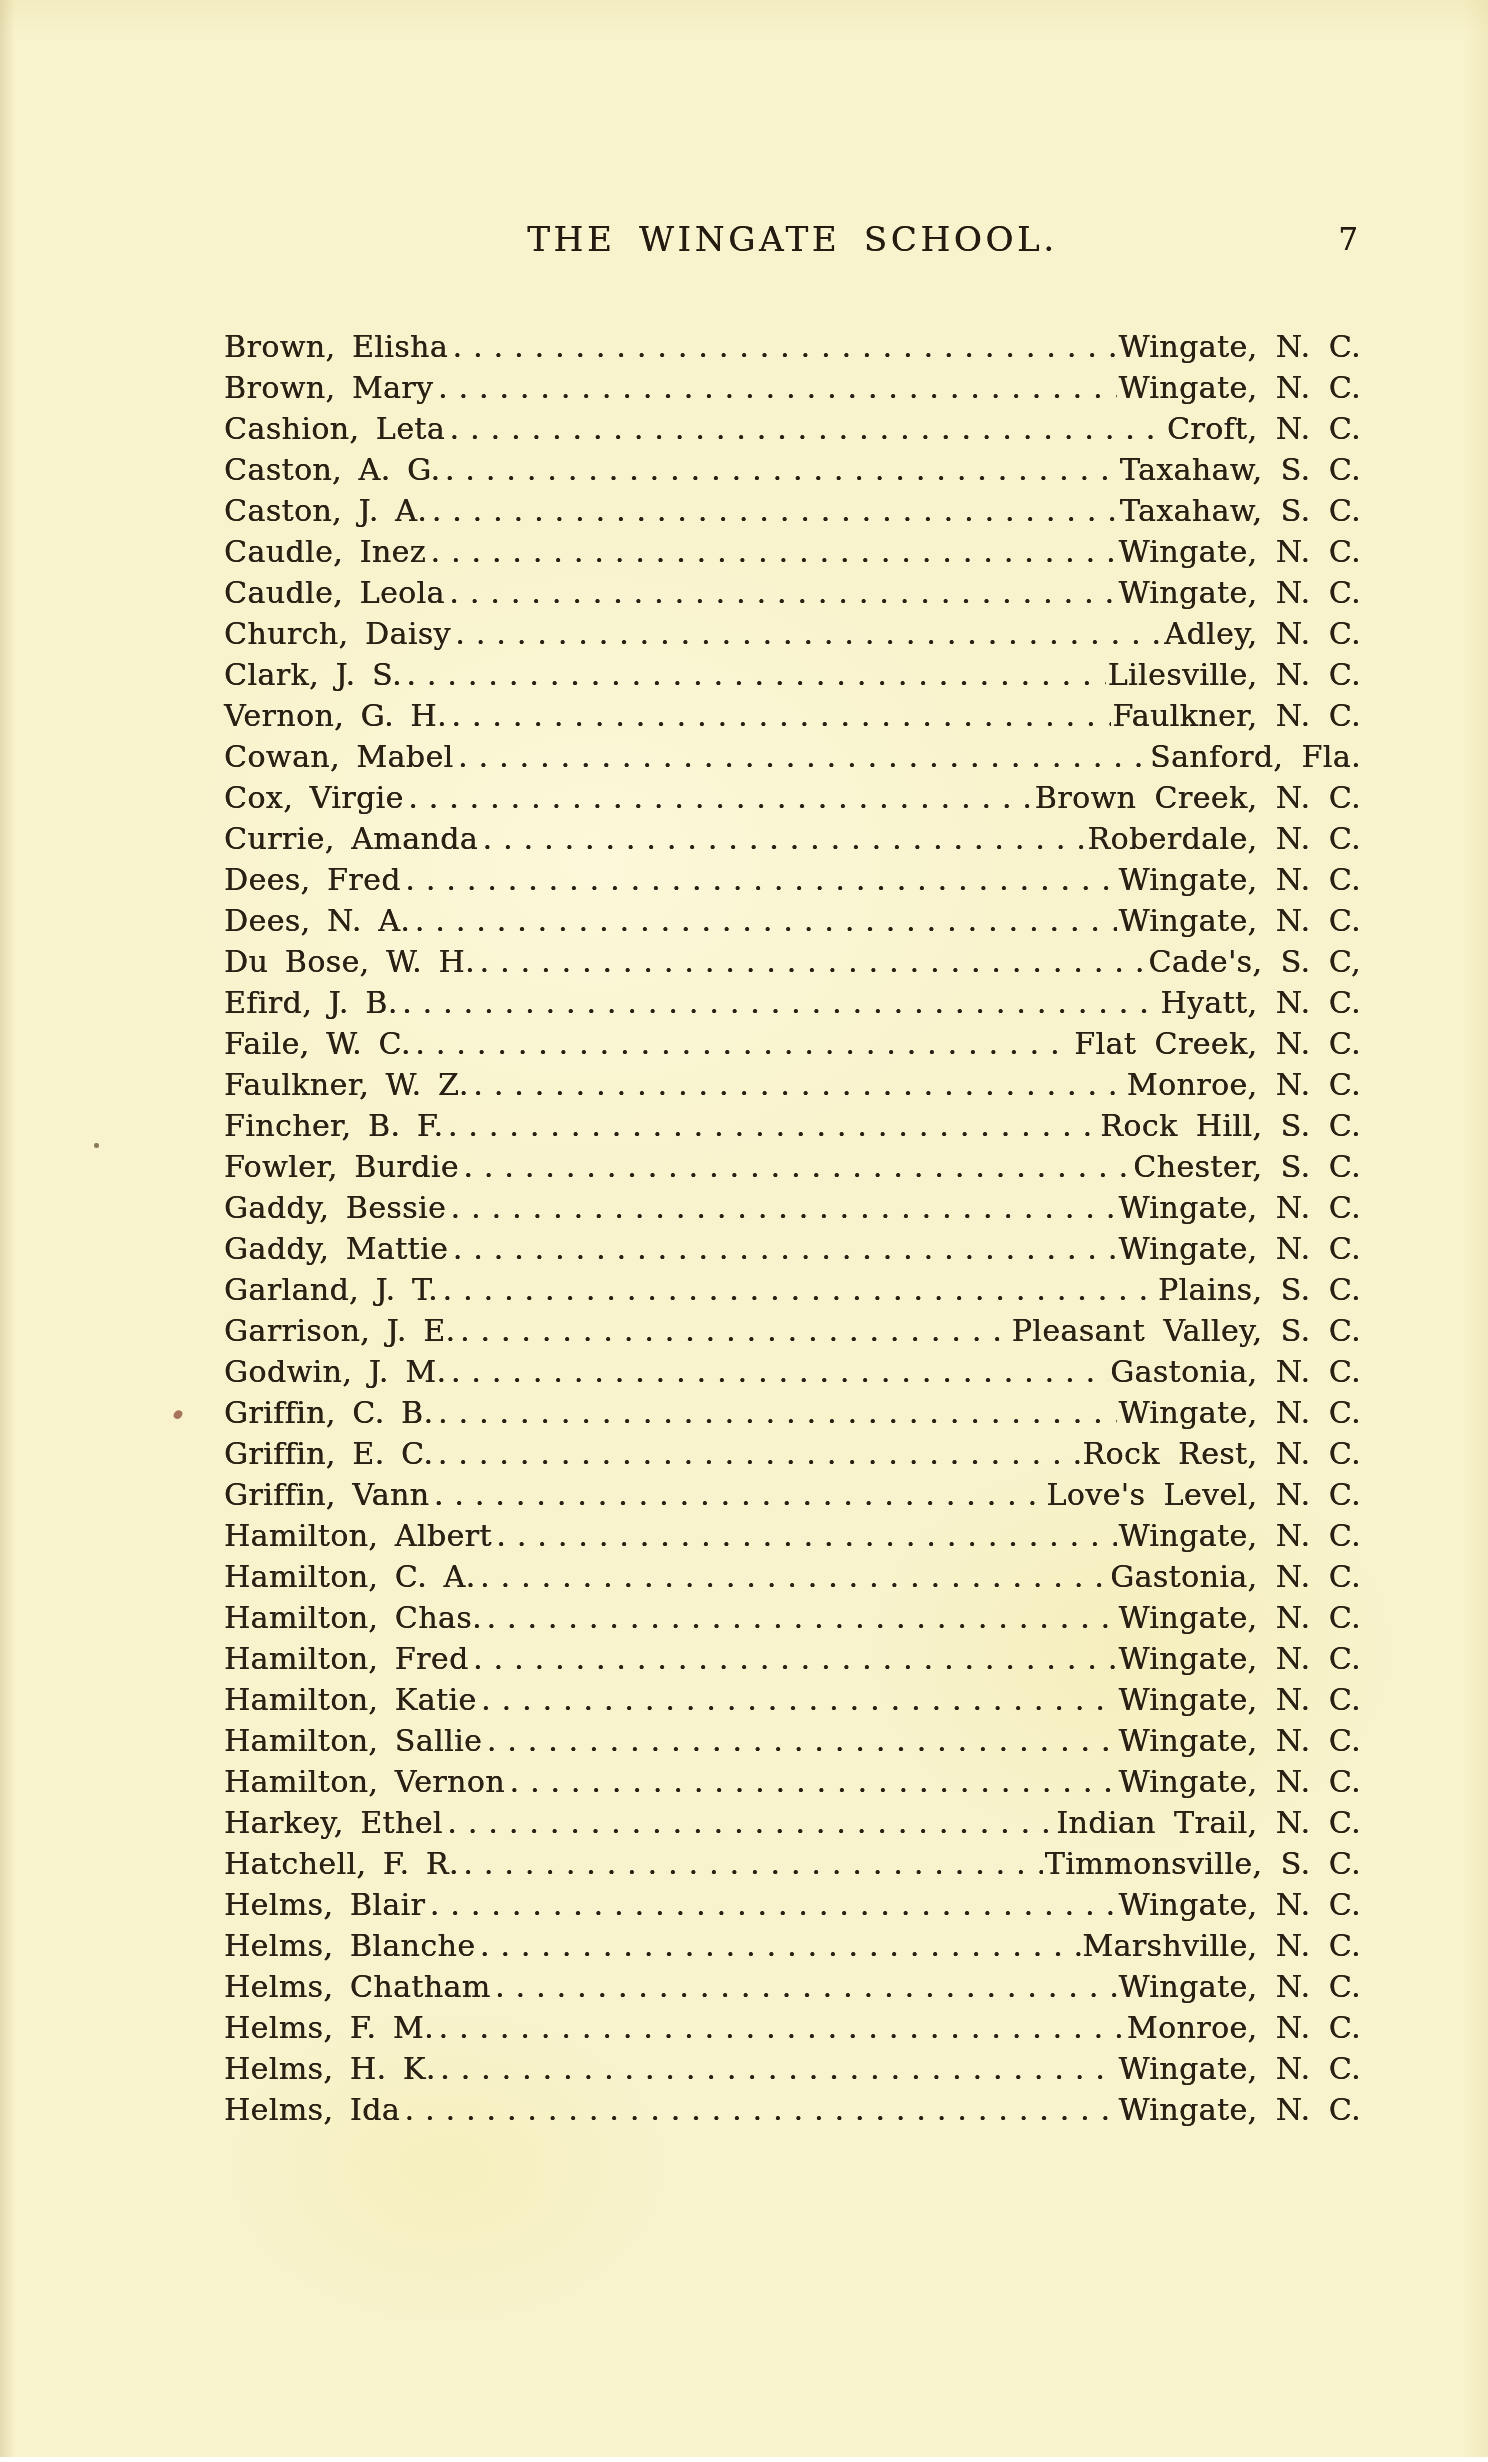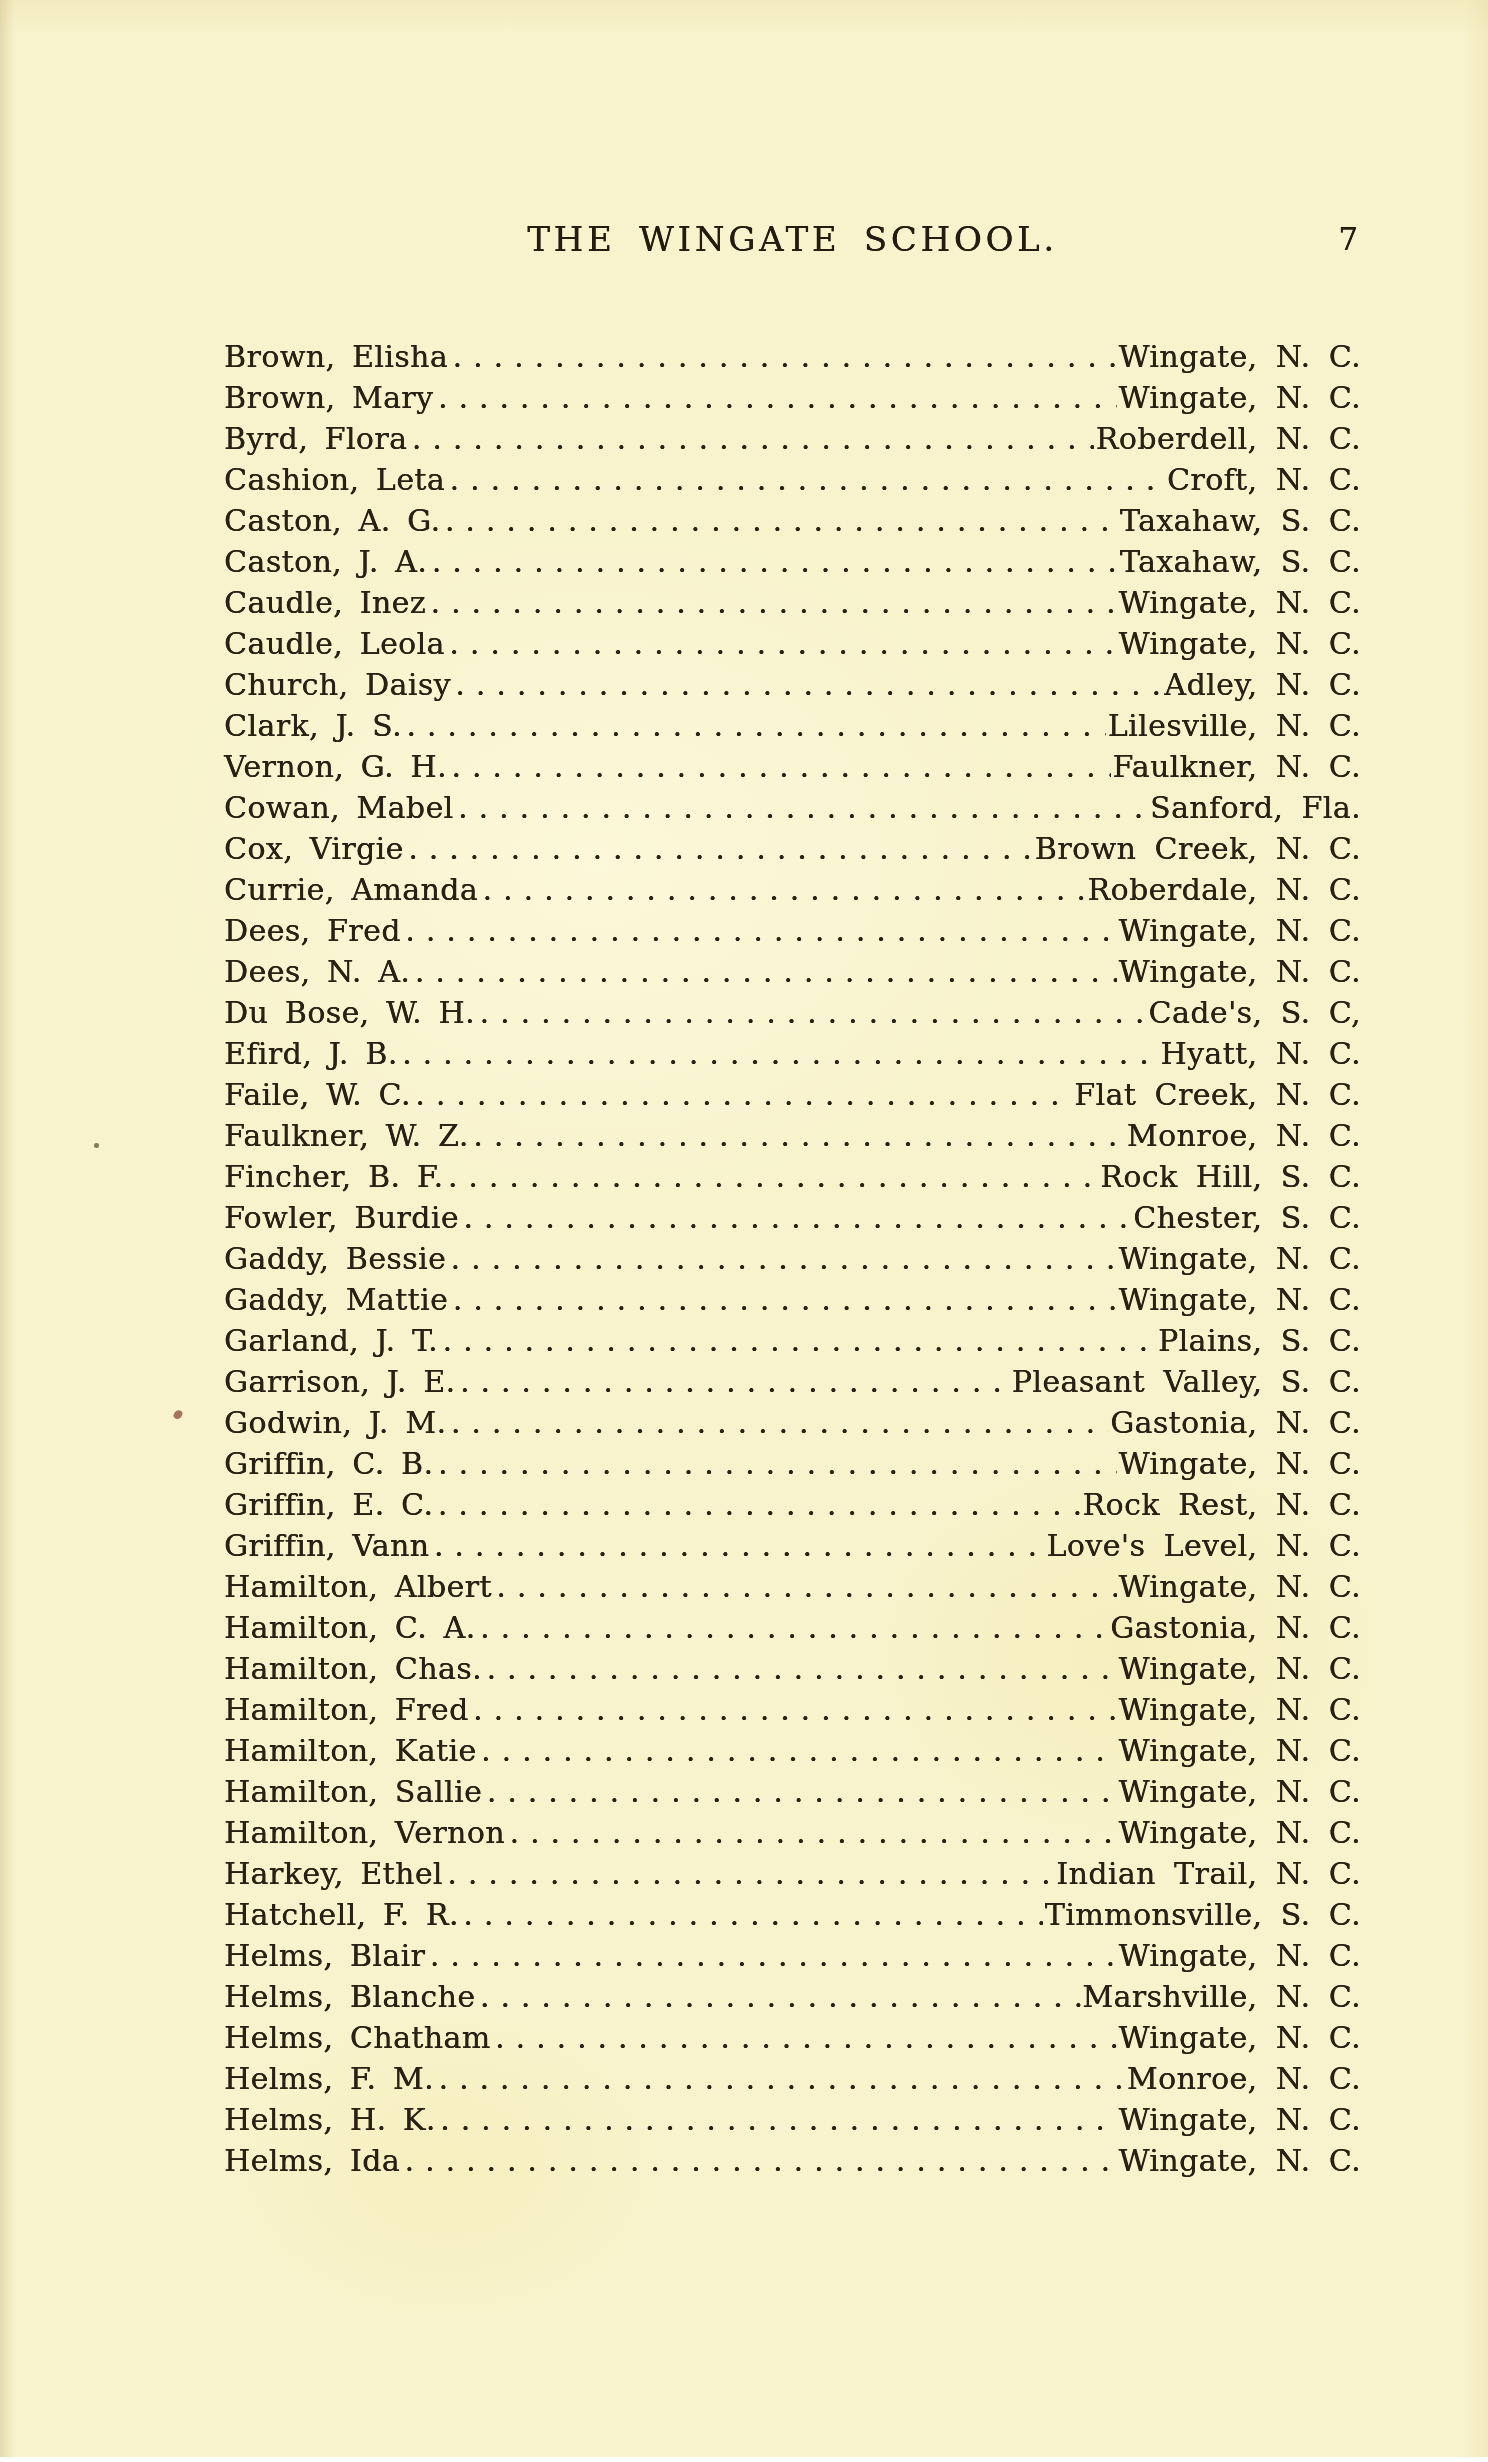--- a/index.html
+++ b/index.html
@@ -24,21 +24,21 @@
     display:block;text-align:center;
     font-size:34px;letter-spacing:3.7px;word-spacing:9px;
     color:#241c10;text-shadow:0.3px 0 0 currentColor;
     white-space:nowrap;
   }
   .page-number{
     position:absolute;right:3px;top:1.5px;
     font-size:31px;color:#241c10;text-shadow:0.3px 0 0 currentColor;
   }
   .directory-list{
-    position:absolute;left:224px;width:1137px;top:336px;
+    position:absolute;left:224px;width:1137px;top:326px;
   }
   .directory-row{
     display:flex;align-items:baseline;
     height:41px;line-height:41px;
     font-size:30px;white-space:nowrap;
     color:#2a2115;text-shadow:0.3px 0 0 currentColor;
   }
   .student-name{
     flex:0 0 auto;letter-spacing:0.4px;word-spacing:0.22em;
   }
@@ -75,25 +75,20 @@
         <span class="student-name">Brown, Elisha</span>
         <span class="dot-leader"></span>
         <span class="place-name">Wingate, N. C.</span>
       </div>
       <div class="directory-row">
         <span class="student-name">Brown, Mary</span>
         <span class="dot-leader"></span>
         <span class="place-name">Wingate, N. C.</span>
       </div>
       <div class="directory-row">
-        <span class="student-name">Byrd, Flora</span>
-        <span class="dot-leader"></span>
-        <span class="place-name">Roberdell, N. C.</span>
-      </div>
-      <div class="directory-row">
         <span class="student-name">Cashion, Leta</span>
         <span class="dot-leader"></span>
         <span class="place-name">Croft, N. C.</span>
       </div>
       <div class="directory-row">
         <span class="student-name">Caston, A. G.</span>
         <span class="dot-leader"></span>
         <span class="place-name">Taxahaw, S. C.</span>
       </div>
       <div class="directory-row">

